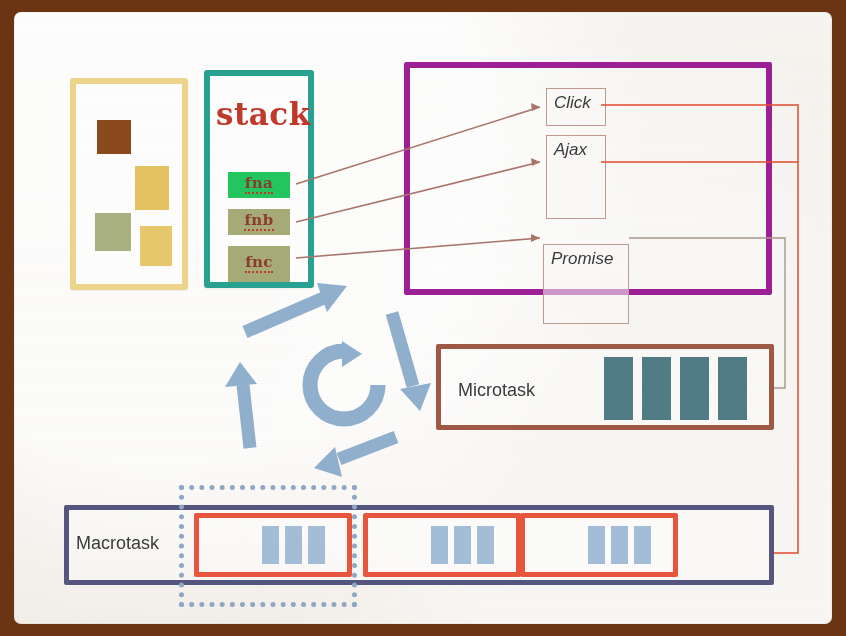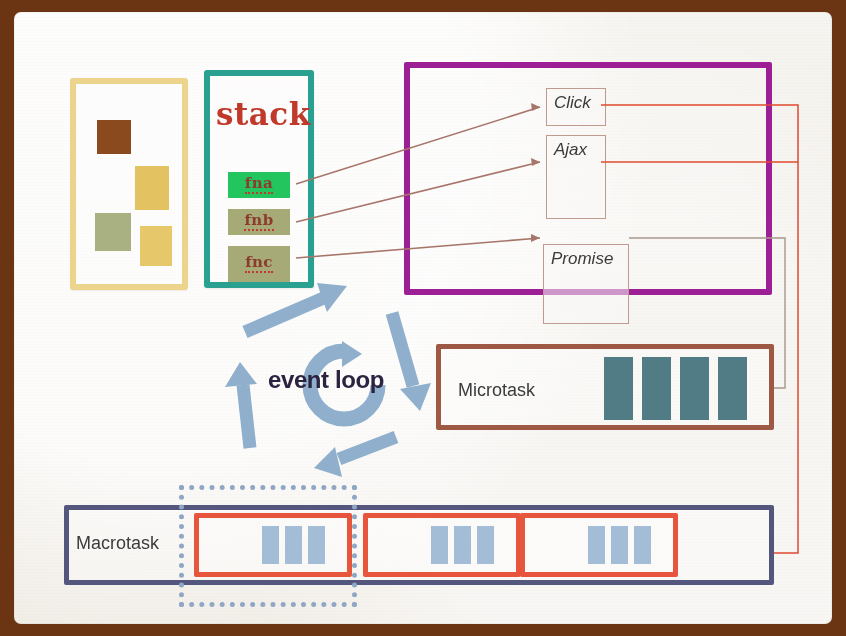--- a/index.html
+++ b/index.html
@@ -206,21 +206,20 @@
       <div class="apiNode" style="left: 546px; top: 135px; width: 60px; height: 84px;"><span>Ajax</span></div>
       <div class="apiNode" style="left: 543px; top: 208px; width: 86px; height: 80px; margin-top: 36px;"><span>Promise</span></div>
     </div>
 
   <div id="loopArcWrap">
     <svg width="96" height="96" viewBox="0 0 96 96">
       <path d="M48,14 A34,34 0 1 0 82,48" fill="none" stroke="#8fafcc" stroke-width="15" stroke-linecap="butt"></path>
       <path d="M46,4 L46,30 L66,17 Z" fill="#8fafcc"></path>
     </svg>
   </div>
-  <div id="eventLoopLabel">event loop</div>
 
   <svg class="arrowSvg" style="left:0;top:0;width:846px;height:636px;">
 
     <g>
       <path d="M245,332 L326,297" stroke="#8fafcc" stroke-width="13" stroke-linecap="butt"></path>
       <path d="M347,286 L317,283 L327,312 Z" fill="#8fafcc"></path>
     </g>
 
     <g>
       <path d="M392,313 L413,386" stroke="#8fafcc" stroke-width="13" stroke-linecap="butt"></path>

